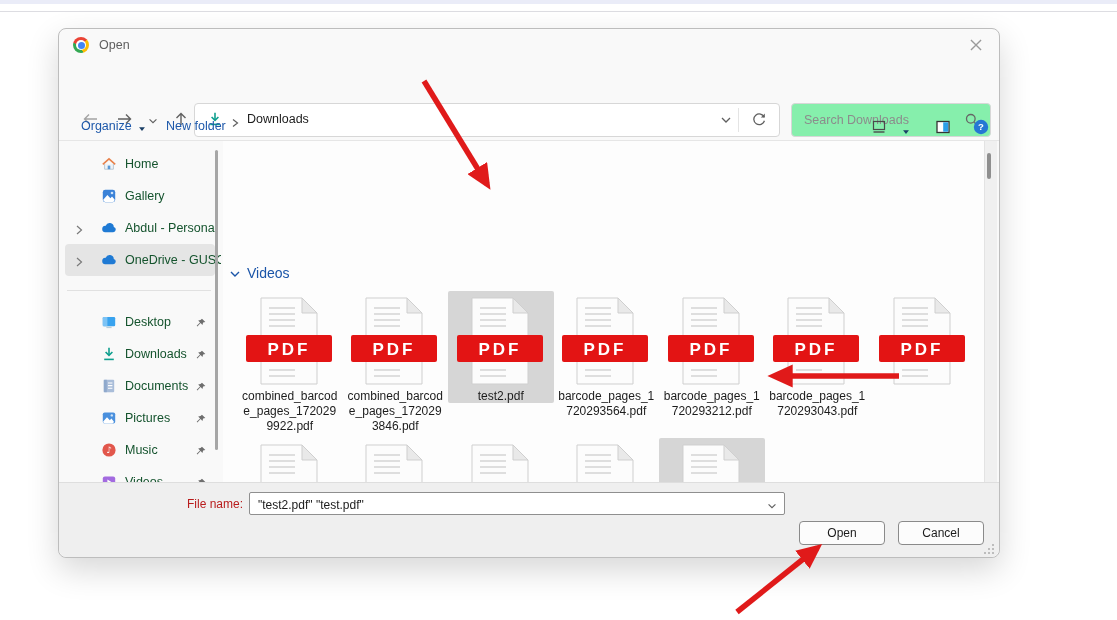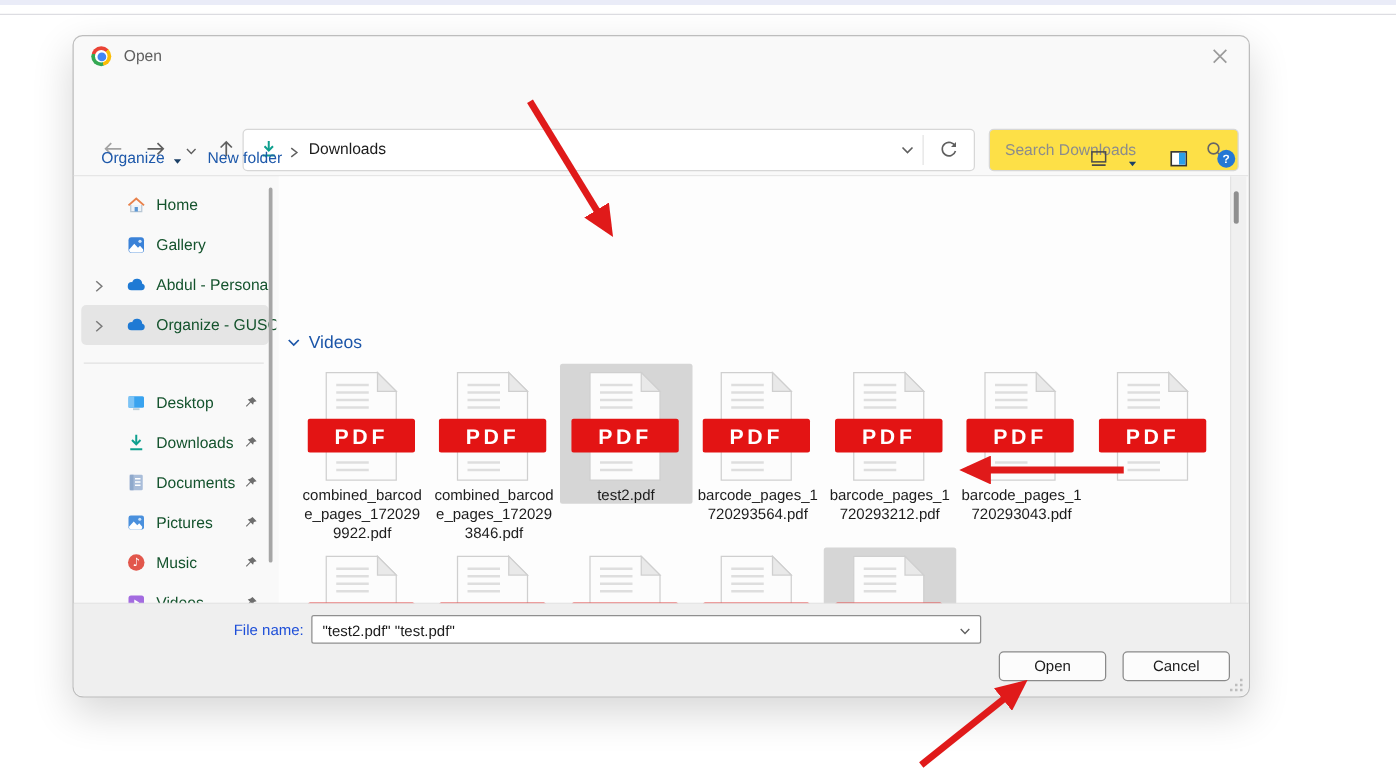--- a/index.html
+++ b/index.html
@@ -26,21 +26,21 @@
   .navrow{position:absolute;left:0;top:34px;right:0;height:44px}
   .nav-ic{position:absolute;top:48px;width:18px;height:16px}
   .nav-ic svg{width:100%;height:100%}
   .addrbar{position:absolute;left:135px;top:40px;width:584px;height:32px;background:#fff;
            border:1px solid #d7d7d7;border-radius:4px}
   .addr-inner{position:absolute;left:12px;top:7px;display:flex;align-items:center;gap:7px}
   .crumb-txt{font-size:12.5px;color:#1b1b1b}
   .addr-chev{position:absolute;right:46px;top:9px;width:14px;height:14px}
   .addr-sep{position:absolute;right:40px;top:4px;bottom:4px;width:1px;background:#e4e4e4}
   .addr-refresh{position:absolute;right:12px;top:8px;width:16px;height:16px}
-  .searchbox{position:absolute;left:732px;top:40px;width:198px;height:32px;background:#fde047;
+  .searchbox{position:absolute;left:732px;top:40px;width:198px;height:32px;background:#86efac;
              border:1px solid #d7d7d7;border-radius:4px}
   .searchbox input{position:absolute;left:10px;top:1px;width:150px;height:28px;border:0;outline:0;
                    font-size:12.5px;color:#333;background:transparent;font-family:"Liberation Sans",sans-serif}
   .searchbox input::placeholder{color:#8c8c8c}
   .search-ic{position:absolute;right:10px;top:8px;width:16px;height:16px}
 
   
   .toolbar{position:absolute;left:0;top:84px;right:0;height:28px}
   .tb-link{position:absolute;top:6px;font-size:12.5px;color:#1d58aa;cursor:pointer;display:flex;align-items:flex-end;gap:5px}
   .tb-organize{left:22px}
@@ -80,21 +80,21 @@
   .row-2{top:297px}
   .cell{width:105.5px;height:112px;padding-top:4px;box-sizing:border-box;border-radius:2px;cursor:pointer}
   .cell.selected{background:#d6d6d6}
   .pdf-ic{display:block;width:88px;height:92px;margin:0 auto}
   .f-label{width:98px;margin:2px auto 0;font-size:12px;line-height:15px;color:#1c1c1c;
            text-align:center;word-break:break-all}
 
   
   .footer{position:absolute;left:0;right:0;bottom:0;height:74px;background:#efefef;
           border-top:1px solid #dedede;border-radius:0 0 8px 8px}
-  .fn-label{position:absolute;left:120px;top:14px;width:64px;text-align:right;font-size:12px;color:#1d4ed8}
+  .fn-label{position:absolute;left:120px;top:14px;width:64px;text-align:right;font-size:12px;color:#b91c1c}
   .fn-input{position:absolute;left:190px;top:9px;width:536px;height:23px;background:#fff;
             border:1px solid #8f8f8f;border-radius:2px;box-sizing:border-box}
   .fn-input input{position:absolute;left:6px;top:1px;width:500px;height:19px;border:0;outline:0;
                   font-size:12px;color:#1b1b1b;background:transparent;font-family:"Liberation Sans",sans-serif}
   .fn-chev{position:absolute;right:6px;top:5px;width:12px;height:12px}
   .ft-select{position:absolute;left:736px;top:9px;width:191px;height:23px;background:#fff;
              border:1px solid #8f8f8f;border-radius:2px;box-sizing:border-box;cursor:pointer}
   .ft-select .sel-txt{position:absolute;left:8px;top:4px;font-size:12px;color:#1b1b1b}
   .btn{position:absolute;top:38px;width:86px;height:24px;background:#fcfcfc;border:1px solid #8a8a8a;
        border-radius:4px;box-sizing:border-box;font-size:12px;color:#1b1b1b;text-align:center;
@@ -246,21 +246,21 @@
                 <path d="M8.6 1.8l3.6 3.6-2.4.6-.7 2.5-2-2-3.5 3.6-.7-.7L6.5 5.8l-2-2 2.5-.7z" fill="#6e6e6e"></path>
               </svg></span>
   </div>
           <div class="sb-item selected expandable">
     <span class="sb-chev"><svg viewBox="0 0 12 12">
                 <path d="M4 2l4.5 4L4 10" fill="none" stroke="#7a7a7a" stroke-width="1.2"></path>
               </svg></span>
     <span class="sb-ico"><svg viewBox="0 0 16 16">
                 <path d="M4.2 12.2h8a2.7 2.7 0 0 0 .6-5.3A4.2 4.2 0 0 0 4.7 5.7a3.2 3.2 0 0 0-.5 6.5z" fill="#1f7ad4"></path>
               </svg></span>
-    <span class="sb-label">Organize - GUSC</span>
+    <span class="sb-label">OneDrive - GUSC</span>
     <span class="sb-pin"><svg viewBox="0 0 14 14">
                 <path d="M8.6 1.8l3.6 3.6-2.4.6-.7 2.5-2-2-3.5 3.6-.7-.7L6.5 5.8l-2-2 2.5-.7z" fill="#6e6e6e"></path>
               </svg></span>
   </div>
           <div class="sb-divider"></div>
           <div class="sb-item pinned">
     <span class="sb-chev"><svg viewBox="0 0 12 12">
                 <path d="M4 2l4.5 4L4 10" fill="none" stroke="#7a7a7a" stroke-width="1.2"></path>
               </svg></span>
     <span class="sb-ico"><svg viewBox="0 0 16 16">

